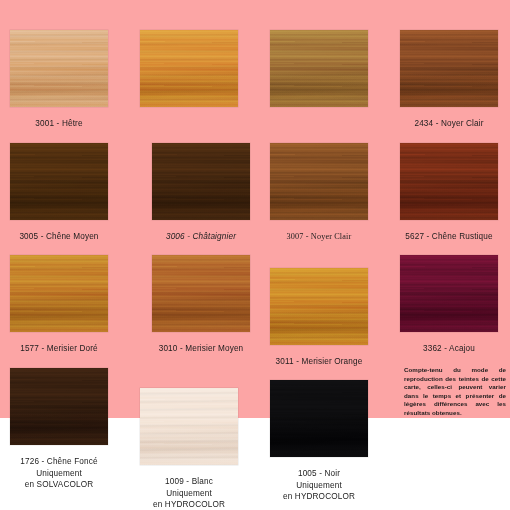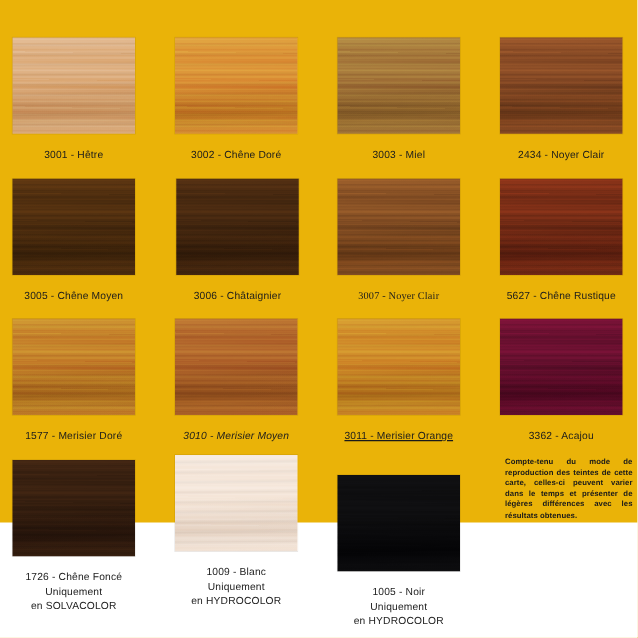--- a/index.html
+++ b/index.html
@@ -12,21 +12,21 @@
     height: 510px;
     font-family: "Liberation Sans", sans-serif;
     color: #1a1a1a;
     overflow: hidden;
   }
 
   #chart {
     position: relative;
     width: 510px;
     height: 418px;
-    background: #eab308;
+    background: #fca5a5;
   }
 
   .swatch-cell {
     position: absolute;
     width: 130px;
   }
 
   .swatch {
     position: relative;
     width: 98px;
@@ -123,44 +123,42 @@
         <div class="grain"></div>
         <div class="grain2"></div>
       </div>
       <div class="label"><span>3001 - Hêtre</span></div>
     </div>
     <div class="swatch-cell" style="left: 124px; top: 30px;">
       <div class="swatch" style="background: linear-gradient(178deg, rgb(221, 150, 57) 0%, rgb(221, 150, 57) 45%, rgb(189, 119, 34) 78%, rgb(221, 150, 57) 100%);">
         <div class="grain"></div>
         <div class="grain2"></div>
       </div>
-      <div class="label"><span>3002 - Chêne Doré</span></div>
     </div>
     <div class="swatch-cell" style="left: 254px; top: 30px;">
       <div class="swatch" style="background: linear-gradient(178deg, rgb(168, 123, 60) 0%, rgb(168, 123, 60) 45%, rgb(138, 96, 41) 78%, rgb(168, 123, 60) 100%);">
         <div class="grain"></div>
         <div class="grain2"></div>
       </div>
-      <div class="label"><span>3003 - Miel</span></div>
     </div>
     <div class="swatch-cell" style="left: 384px; top: 30px;">
       <div class="swatch" style="background: linear-gradient(178deg, rgb(140, 77, 38) 0%, rgb(140, 77, 38) 45%, rgb(111, 58, 25) 78%, rgb(140, 77, 38) 100%);">
         <div class="grain"></div>
         <div class="grain2"></div>
       </div>
       <div class="label"><span>2434 - Noyer Clair</span></div>
     </div>
     <div class="swatch-cell" style="left: -6px; top: 143px;">
       <div class="swatch" style="background: linear-gradient(178deg, rgb(83, 48, 15) 0%, rgb(83, 48, 15) 45%, rgb(60, 34, 9) 78%, rgb(83, 48, 15) 100%);">
         <div class="grain"></div>
         <div class="grain2"></div>
       </div>
       <div class="label"><span>3005 - Chêne Moyen</span></div>
     </div>
-    <div class="swatch-cell" style="left: 125px; top: 143px;">
+    <div class="swatch-cell" style="left: 136px; top: 143px; font-style: italic;">
       <div class="swatch" style="background: linear-gradient(178deg, rgb(74, 42, 16) 0%, rgb(74, 42, 16) 45%, rgb(52, 28, 9) 78%, rgb(74, 42, 16) 100%);">
         <div class="grain"></div>
         <div class="grain2"></div>
       </div>
       <div class="label"><span>3006 - Châtaignier</span></div>
     </div>
     <div class="swatch-cell" style="left: 254px; top: 143px; font-family: Liberation Serif, serif;">
       <div class="swatch" style="background: linear-gradient(178deg, rgb(138, 82, 37) 0%, rgb(138, 82, 37) 45%, rgb(108, 60, 23) 78%, rgb(138, 82, 37) 100%);">
         <div class="grain"></div>
         <div class="grain2"></div>
@@ -174,49 +172,49 @@
       </div>
       <div class="label"><span>5627 - Chêne Rustique</span></div>
     </div>
     <div class="swatch-cell" style="left: -6px; top: 255px;">
       <div class="swatch" style="background: linear-gradient(178deg, rgb(200, 134, 44) 0%, rgb(200, 134, 44) 45%, rgb(167, 106, 28) 78%, rgb(200, 134, 44) 100%);">
         <div class="grain"></div>
         <div class="grain2"></div>
       </div>
       <div class="label"><span>1577 - Merisier Doré</span></div>
     </div>
-    <div class="swatch-cell" style="left: 124px; top: 255px; font-style: italic;">
+    <div class="swatch-cell" style="left: 136px; top: 255px;">
       <div class="swatch" style="background: linear-gradient(178deg, rgb(181, 106, 45) 0%, rgb(181, 106, 45) 45%, rgb(148, 81, 29) 78%, rgb(181, 106, 45) 100%);">
         <div class="grain"></div>
         <div class="grain2"></div>
       </div>
       <div class="label"><span>3010 - Merisier Moyen</span></div>
     </div>
-    <div class="swatch-cell" style="left: 254px; top: 255px; text-decoration: underline;">
+    <div class="swatch-cell" style="left: 254px; top: 268px;">
       <div class="swatch" style="background: linear-gradient(178deg, rgb(210, 143, 43) 0%, rgb(210, 143, 43) 45%, rgb(176, 114, 27) 78%, rgb(210, 143, 43) 100%);">
         <div class="grain"></div>
         <div class="grain2"></div>
       </div>
       <div class="label"><span>3011 - Merisier Orange</span></div>
     </div>
     <div class="swatch-cell" style="left: 384px; top: 255px;">
       <div class="swatch" style="background: linear-gradient(178deg, rgb(109, 16, 49) 0%, rgb(109, 16, 49) 45%, rgb(78, 7, 32) 78%, rgb(109, 16, 49) 100%);">
         <div class="grain"></div>
         <div class="grain2"></div>
       </div>
       <div class="label"><span>3362 - Acajou</span></div>
     </div>
     <div class="swatch-cell" style="left: -6px; top: 368px;">
       <div class="swatch" style="background: linear-gradient(178deg, rgb(58, 33, 16) 0%, rgb(58, 33, 16) 45%, rgb(38, 20, 10) 78%, rgb(58, 33, 16) 100%);">
         <div class="grain"></div>
         <div class="grain2"></div>
       </div>
       <div class="label"><span>1726 - Chêne Foncé</span><span class="sub">Uniquement</span><span class="sub">en SOLVACOLOR</span></div>
     </div>
-    <div class="swatch-cell" style="left: 124px; top: 364px;">
+    <div class="swatch-cell" style="left: 124px; top: 388px;">
       <div class="swatch" style="background: linear-gradient(178deg, rgb(246, 232, 220) 0%, rgb(246, 232, 220) 45%, rgb(231, 213, 198) 78%, rgb(246, 232, 220) 100%);">
         <div class="grain"></div>
         <div class="grain2"></div>
       </div>
       <div class="label"><span>1009 - Blanc</span><span class="sub">Uniquement</span><span class="sub">en HYDROCOLOR</span></div>
     </div>
     <div class="swatch-cell" style="left: 254px; top: 368px; margin-top: 12px;">
       <div class="swatch" style="background: linear-gradient(178deg, rgb(14, 14, 16) 0%, rgb(14, 14, 16) 45%, rgb(4, 4, 6) 78%, rgb(14, 14, 16) 100%);">
         <div class="grain"></div>
         <div class="grain2"></div>

